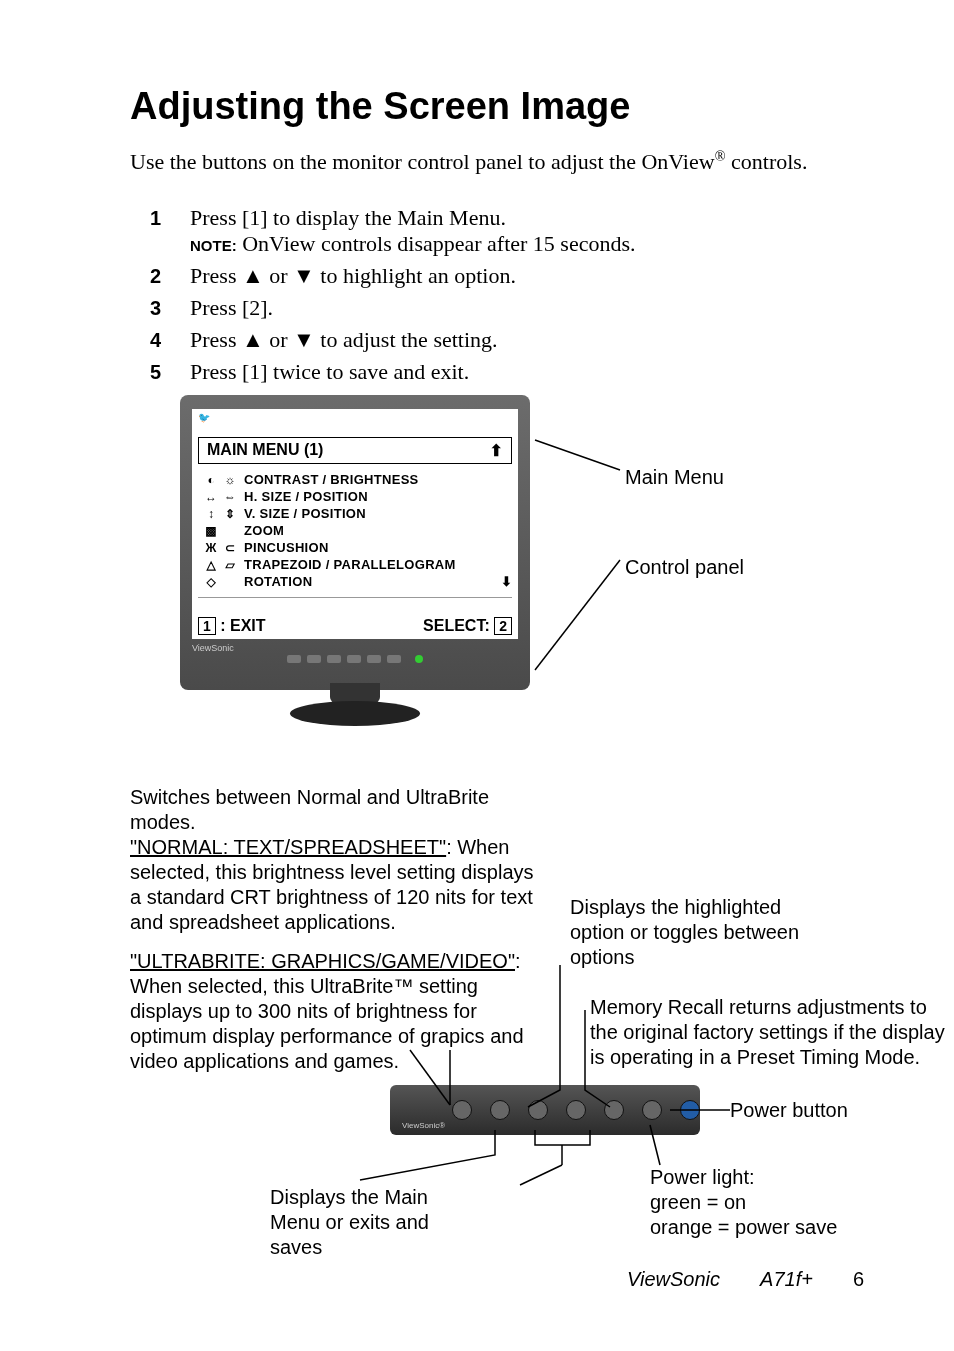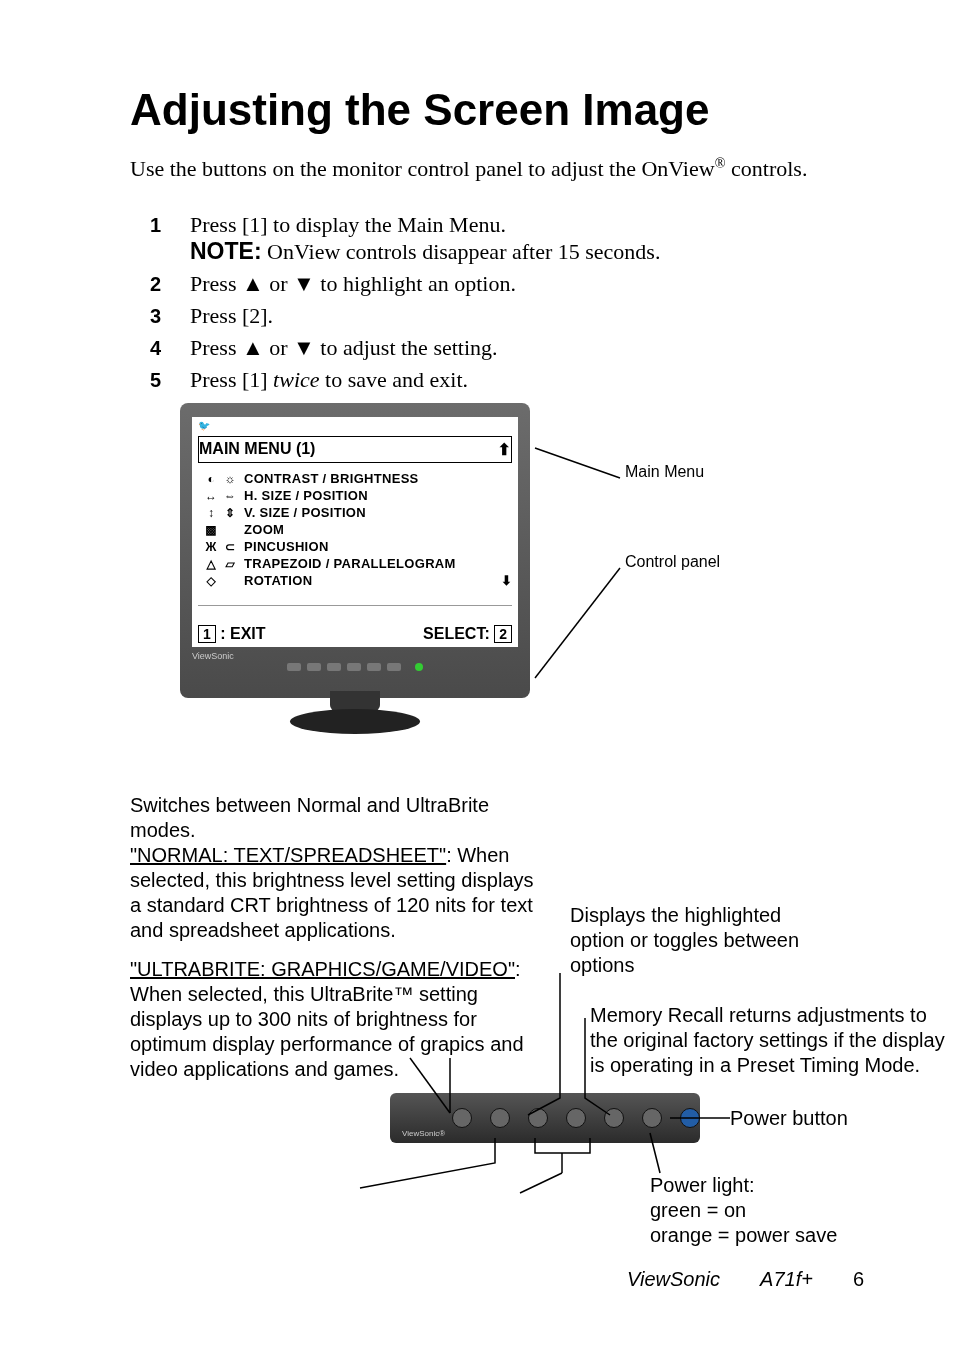--- a/index.html
+++ b/index.html
@@ -10,21 +10,21 @@
     color: #000;
   }
   .page {
     width: 954px;
     height: 1351px;
     position: relative;
     box-sizing: border-box;
     padding: 85px 70px 40px 130px;
   }
   h1 {
-    font-size: 44px;
+    font-size: 38px;
     font-weight: bold;
     margin: 0 0 20px 0;
     font-family: Arial, sans-serif;
   }
   .intro {
     font-family: "Times New Roman", serif;
     font-size: 22px;
     margin: 0 0 30px 0;
   }
   .intro sup { font-size: 0.65em; }
@@ -44,22 +44,22 @@
   ol.steps > li::before {
     counter-increment: step;
     content: counter(step);
     font-family: Arial, sans-serif;
     font-weight: bold;
     font-size: 20px;
     position: absolute;
     left: 20px;
     top: 2px;
   }
-  .note-label { font-weight: bold; font-family: Arial, sans-serif; font-size:23px;}
-  .italic { font-style: italic; }
+  .note-label { font-weight: bold; font-family: Arial, sans-serif; font-size:15px;}
+  .italic { }
 
   
   .monitor-area {
     position: relative;
     width: 760px;
     height: 380px;
     margin: 10px 0 0 50px;
   }
   .monitor-bezel {
     position: absolute;
@@ -80,22 +80,22 @@
     font-family: Arial, sans-serif;
   }
   .osd-logo {
     font-size: 10px;
     padding: 3px 6px 0 6px;
     color: #2a4a7a;
     font-weight: bold;
   }
   .osd-title {
     border: 1px solid #000;
-    margin: 5px 6px 0 6px;
-    padding: 3px 0;
+    margin: 14px 6px 0 6px;
+    padding: 3px 8px;
     font-weight: bold;
     font-size: 16px;
     display:flex;
     justify-content: space-between;
     text-align: center;
   }
   .osd-list {
     flex: 1;
     padding: 6px 6px 0 10px;
     font-size: 13px;
@@ -120,21 +120,22 @@
   .bezel-btn { width:14px; height:8px; background:#777; border-radius:2px;}
   .bezel-led { width:8px;height:8px;background:#3c3;border-radius:50%; margin-left:8px; align-self:center;}
   .monitor-stand { position:absolute; left:110px; top:288px; width:130px; height:55px;}
   .stand-neck { width:50px; height:20px; background:#333; margin:0 auto; border-radius:0 0 6px 6px;}
   .stand-base { width:130px; height:25px; background:#222; border-radius:50%/50%; margin-top:-2px;}
 
   
   .callout {
     position:absolute;
     font-family: Arial, sans-serif;
-    font-size:16px;
+    font-size:20px;
+    margin-top:11px;
   }
 
   
   .lower {
     position: relative;
     margin-top: 10px;
     font-family: Arial, sans-serif;
     font-size: 20px;
     line-height: 1.25;
   }
@@ -312,20 +313,21 @@
     </svg>
 
     <div style="position:absolute; left:600px; top:313px;">Power button</div>
 
     <div style="position:absolute; left:520px; top:380px; width:220px;">
       <span>Power light:</span><br>
       <span>green = on</span><br>
       <span>orange = power save</span>
     </div>
 
+    <div style="position:absolute; left:140px; top:400px; width:180px;">Displays the Main Menu or exits and saves</div>
   </div>
 
   <div class="footer">
     <span>ViewSonic</span>
     <span>A71f+</span>
     <span style="font-style:normal">6</span>
   </div>
 </div>
 
 </body></html>

